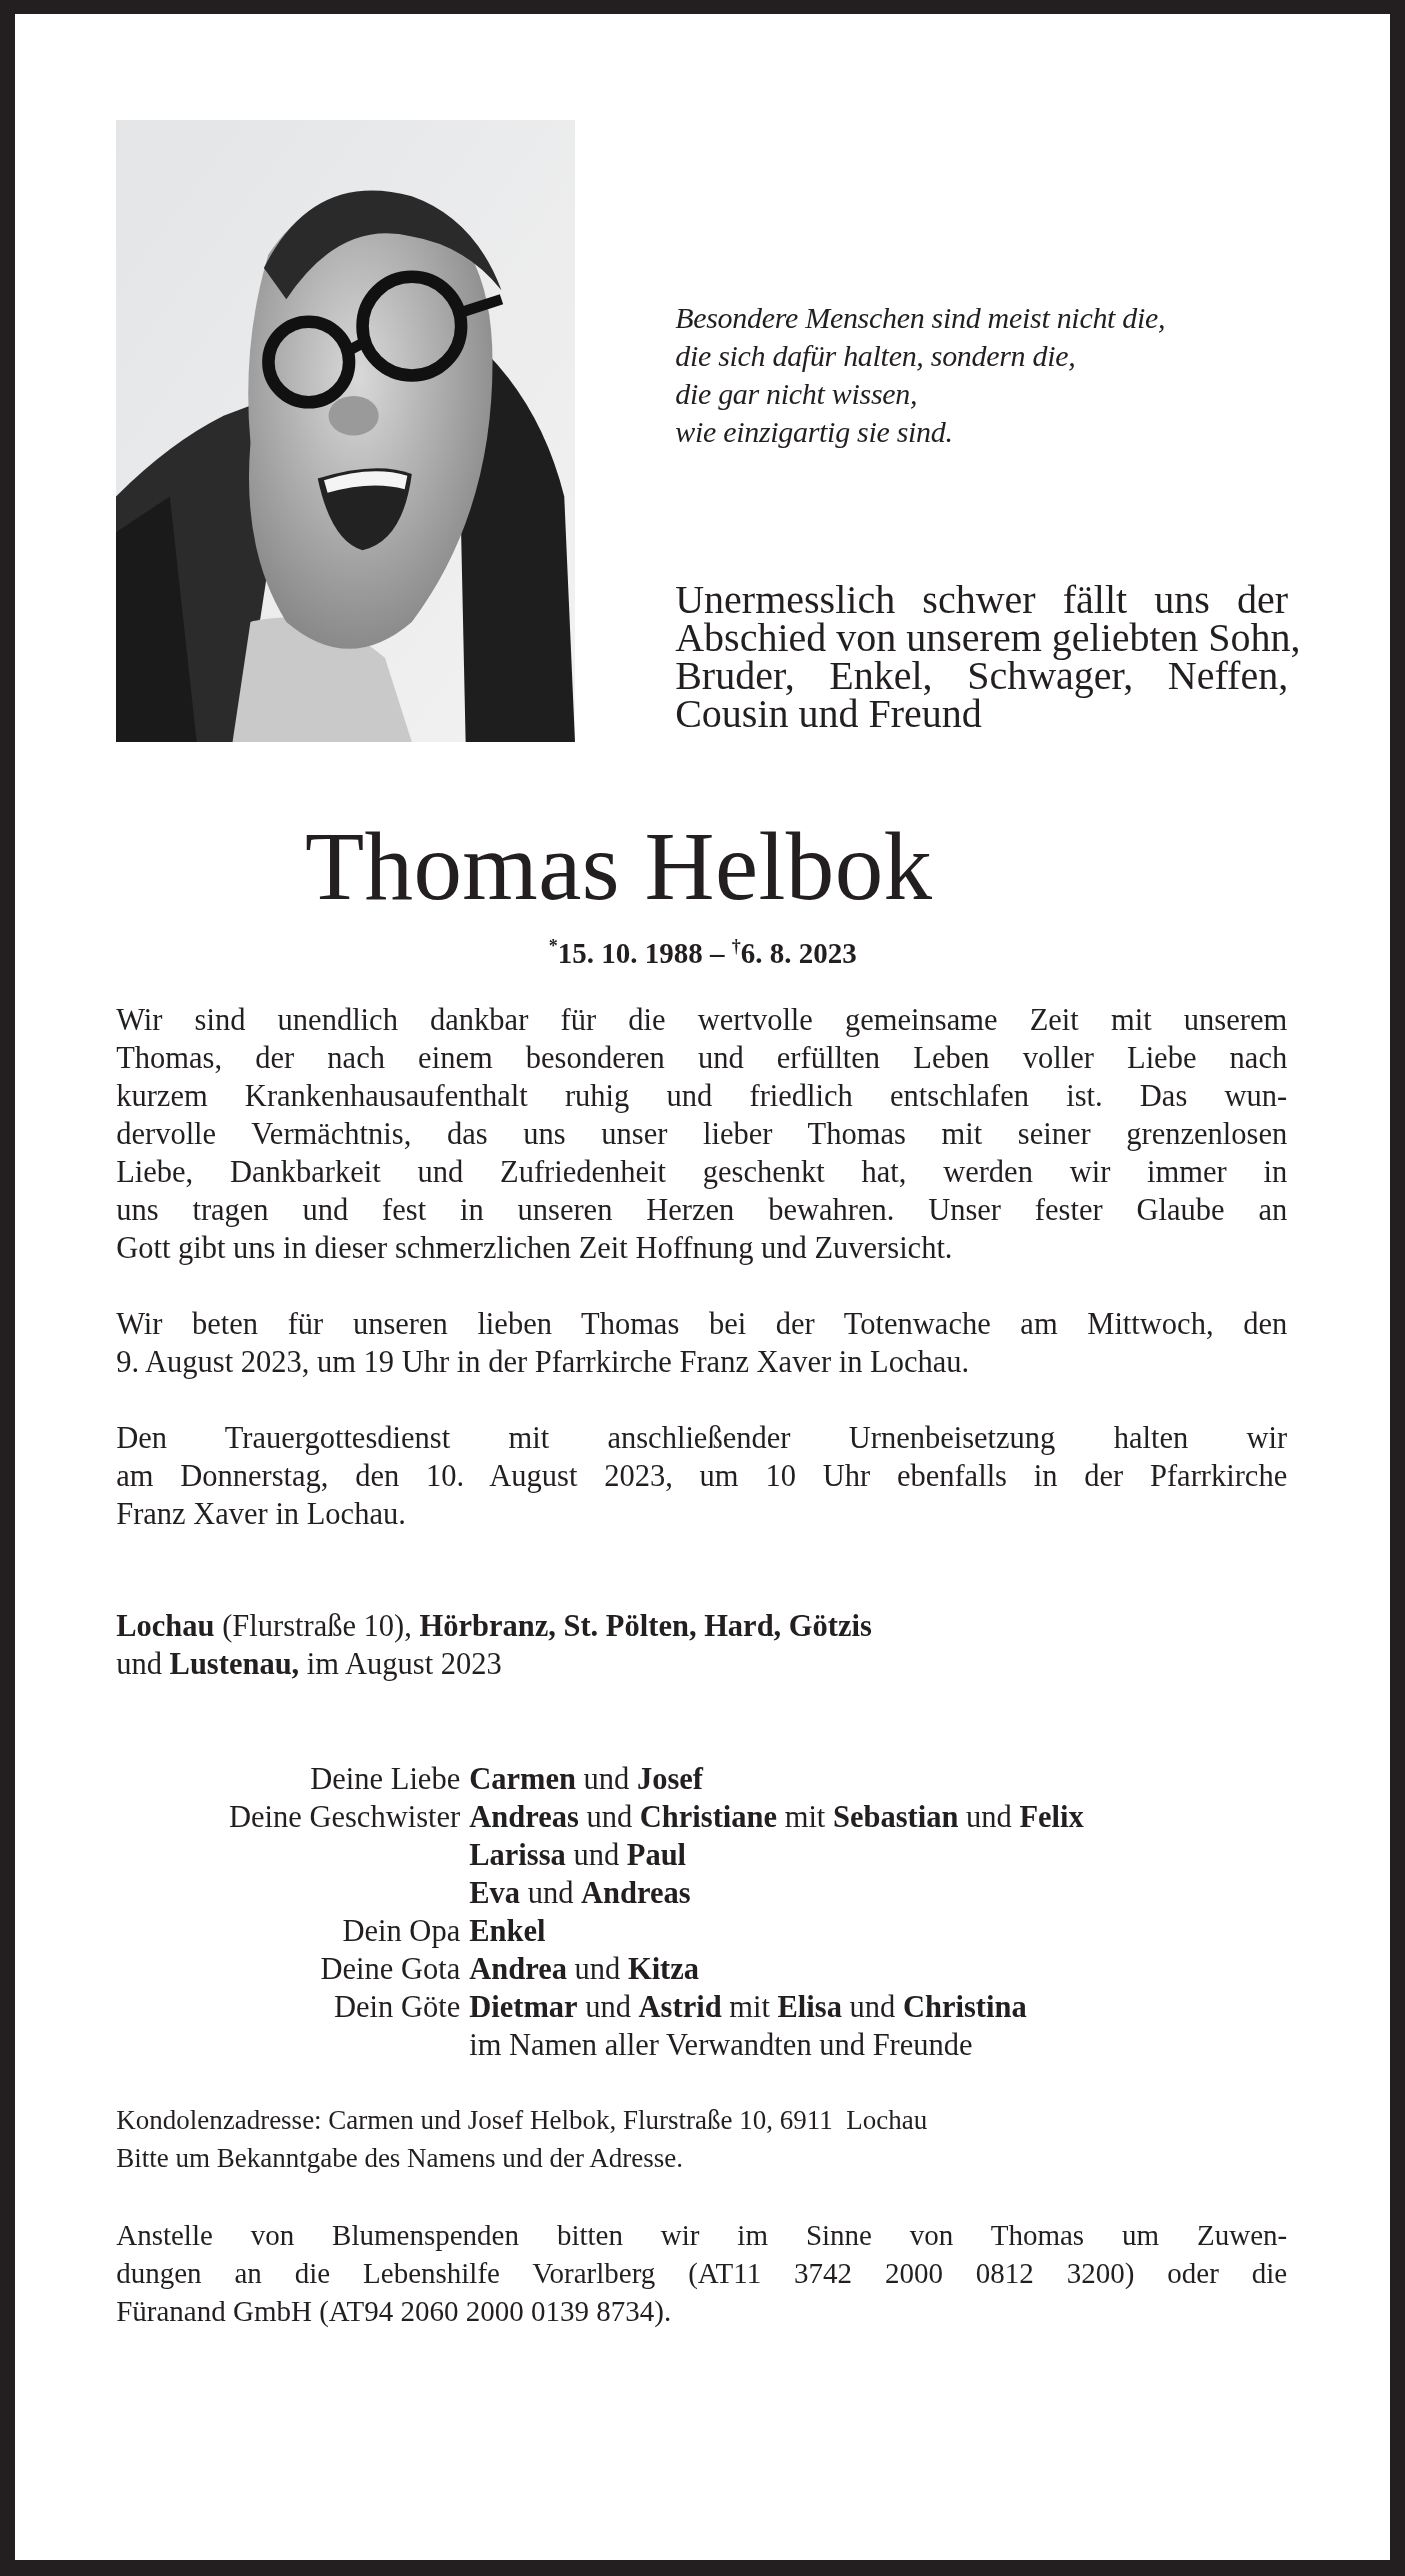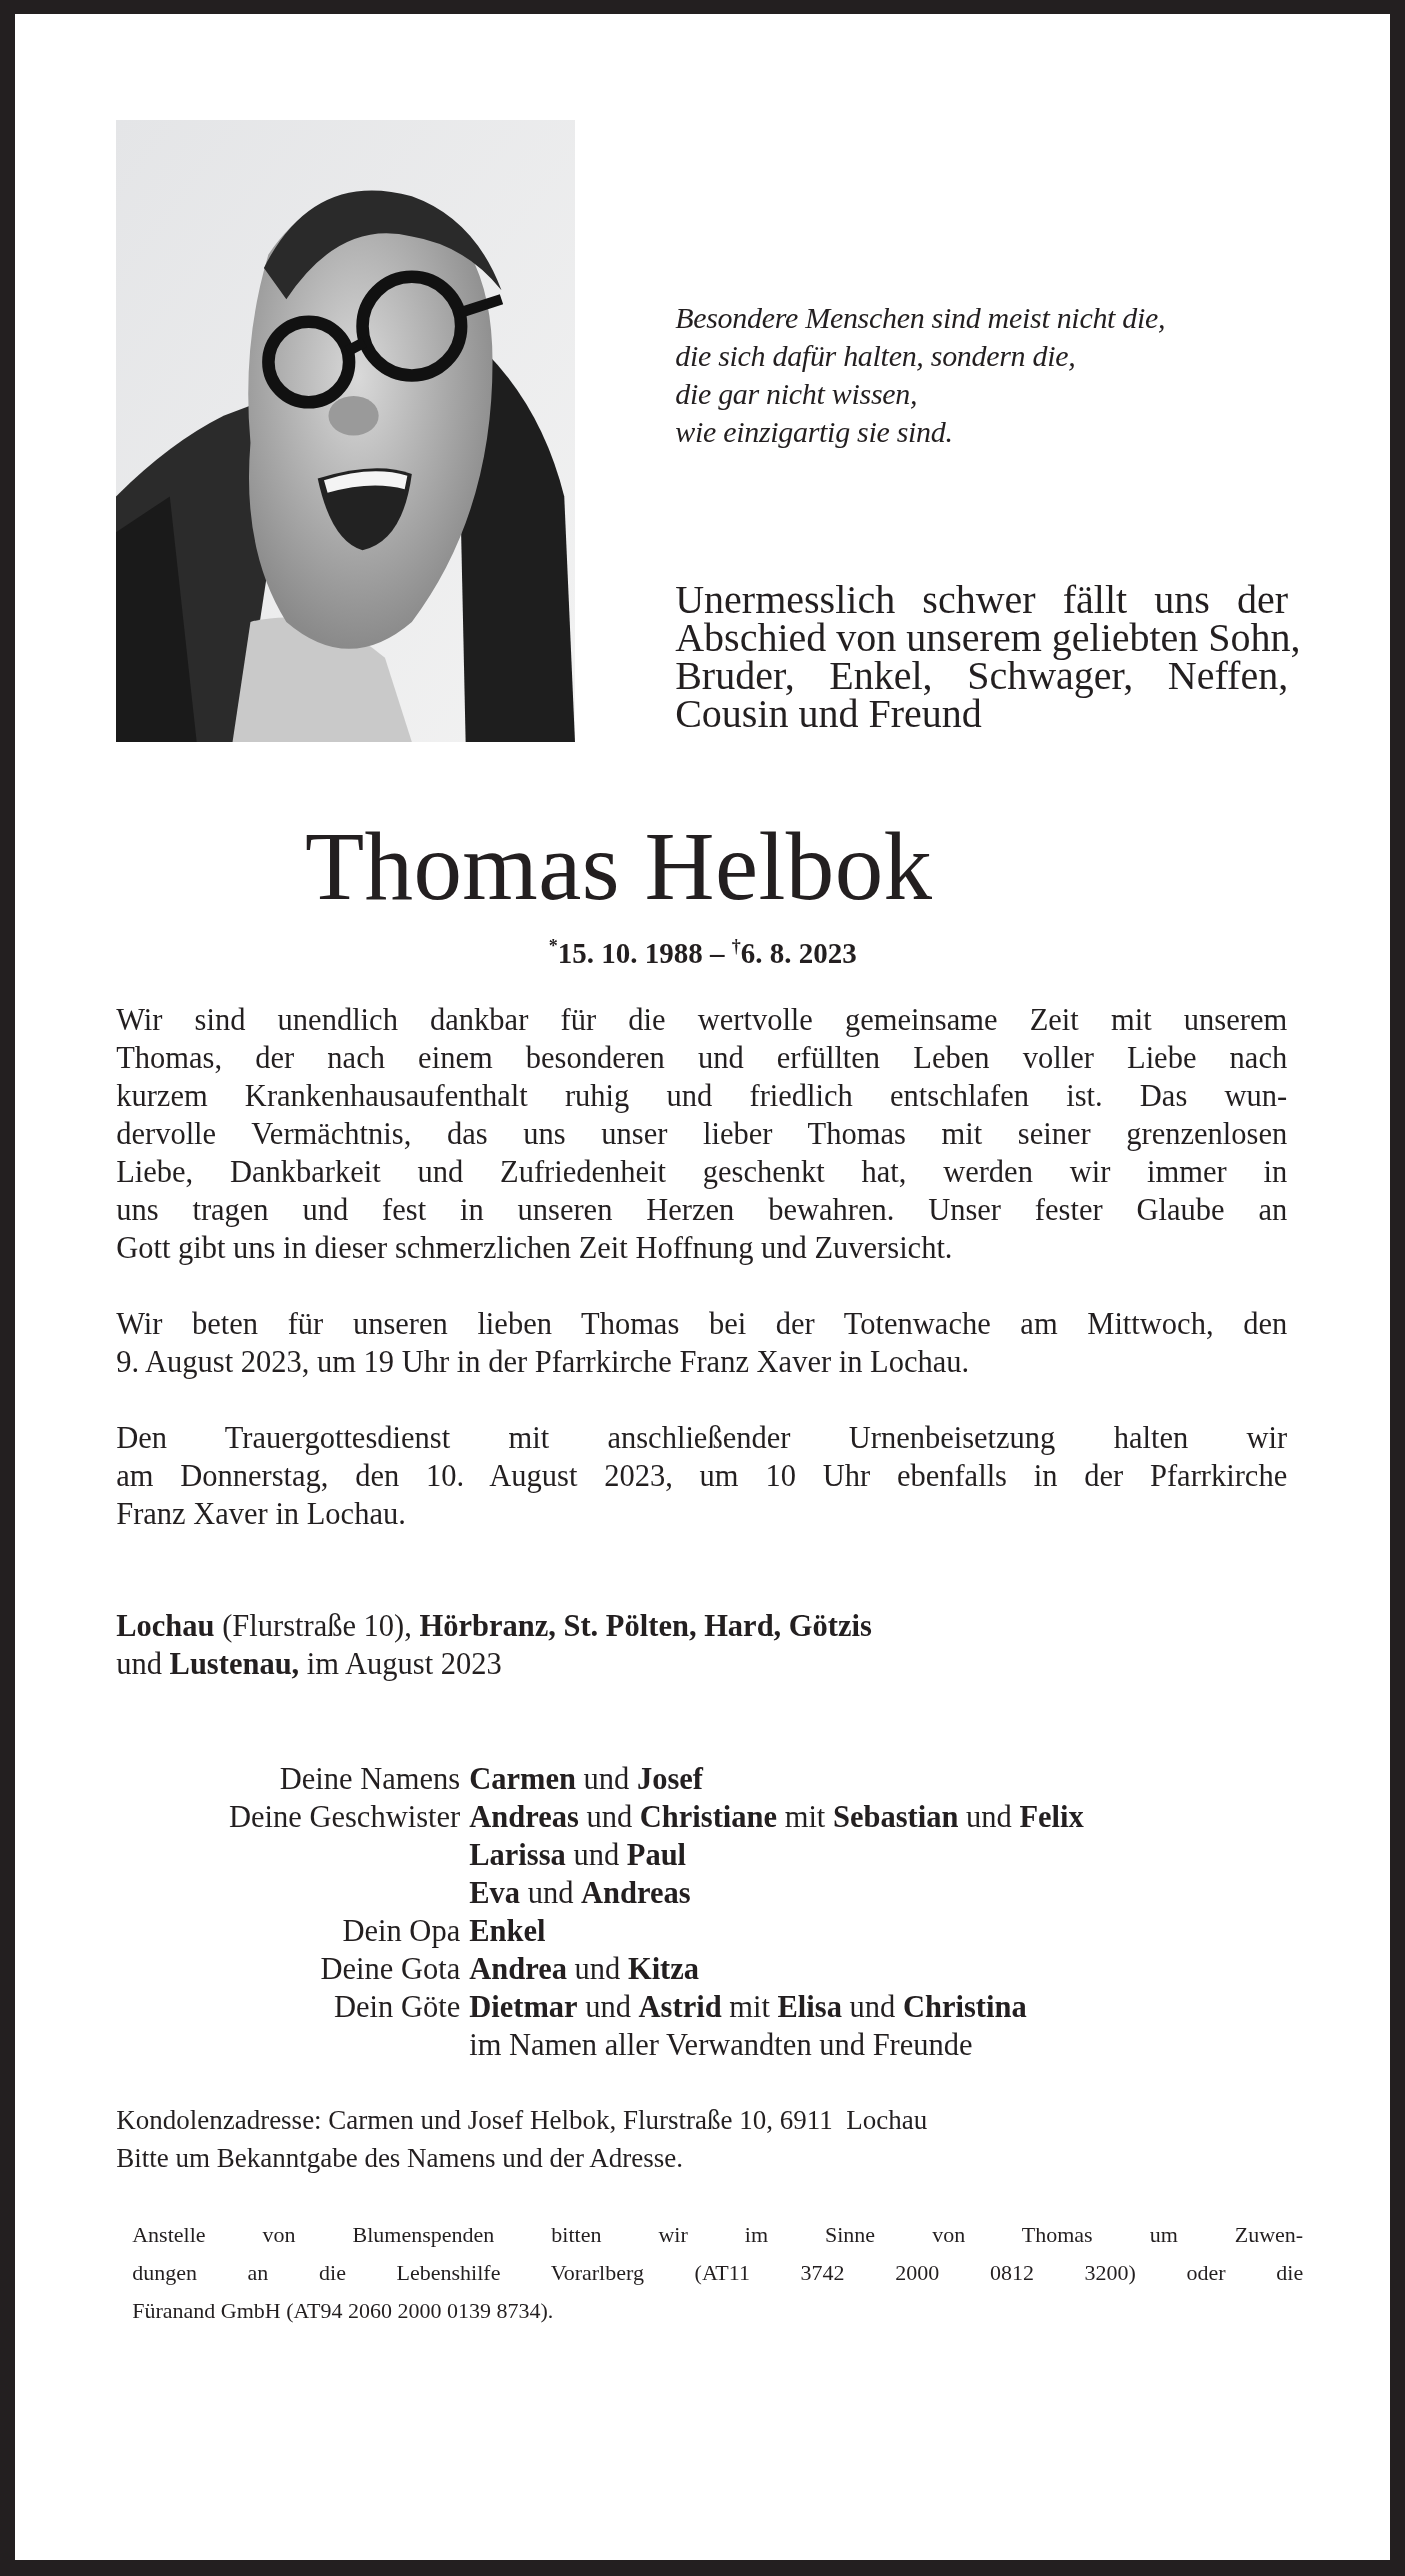--- a/index.html
+++ b/index.html
@@ -51,22 +51,22 @@
     font-size: 30.5px; line-height: 38px;
   }
   .fam-row { display: flex; }
   .fam-label { width: 353px; text-align: right; padding-right: 9px; white-space: nowrap; flex: none; }
   .fam-names { white-space: nowrap; }
   .condolence {
     position: absolute; left: 101px; top: 2087px; width: 1171px;
     font-size: 27px; line-height: 38px;
   }
   .donation {
-    position: absolute; left: 117px; top: 2202px; width: 1171px;
-    font-size: 22px; line-height: 38px;
+    position: absolute; left: 101px; top: 2202px; width: 1171px;
+    font-size: 29px; line-height: 38px;
   }
   .donation .line { display: block; text-align: justify; text-align-last: justify; white-space: nowrap; }
   .donation .line.last { text-align-last: left; }
 </style>
 </head>
 <body>
 
 <div class="page">
 
   <div class="photo" title="Black-and-white portrait of Thomas Helbok laughing, wearing round dark glasses">
@@ -150,21 +150,21 @@
     <div>
       <b>Lochau</b><span> (Flurstraße 10), </span><b>Hörbranz, St. Pölten, Hard, Götzis</b>
     </div>
     <div>
       <span>und </span><b>Lustenau,</b><span> im August 2023</span>
     </div>
   </div>
 
   <div class="family" id="family">
       <div class="fam-row">
-        <div class="fam-label">Deine Namens</div>
+        <div class="fam-label">Deine Liebe</div>
         <div class="fam-names"><b style="white-space: pre;">Carmen</b><span style="white-space: pre;"> und </span><b style="white-space: pre;">Josef</b></div>
       </div>
       <div class="fam-row">
         <div class="fam-label">Deine Geschwister</div>
         <div class="fam-names"><b style="white-space: pre;">Andreas</b><span style="white-space: pre;"> und </span><b style="white-space: pre;">Christiane</b><span style="white-space: pre;"> mit </span><b style="white-space: pre;">Sebastian</b><span style="white-space: pre;"> und </span><b style="white-space: pre;">Felix</b></div>
       </div>
       <div class="fam-row">
         <div class="fam-label"></div>
         <div class="fam-names"><b style="white-space: pre;">Larissa</b><span style="white-space: pre;"> und </span><b style="white-space: pre;">Paul</b></div>
       </div>

